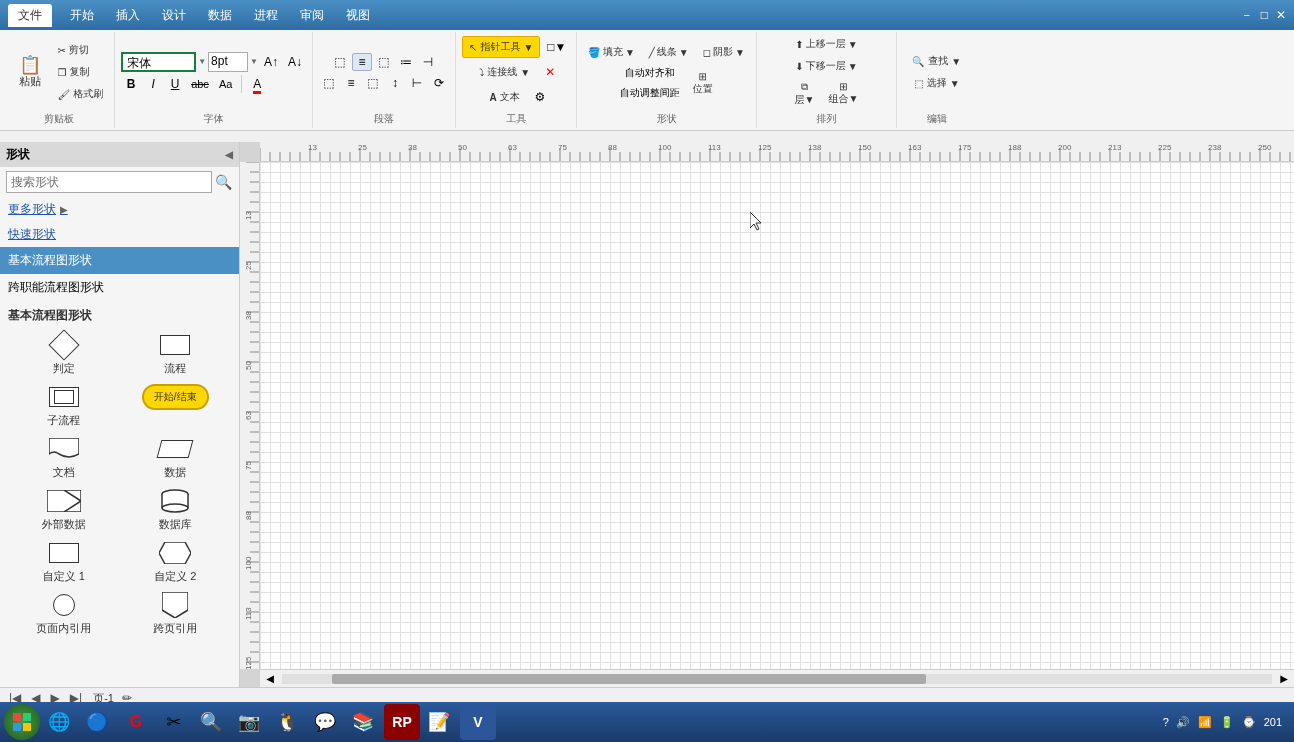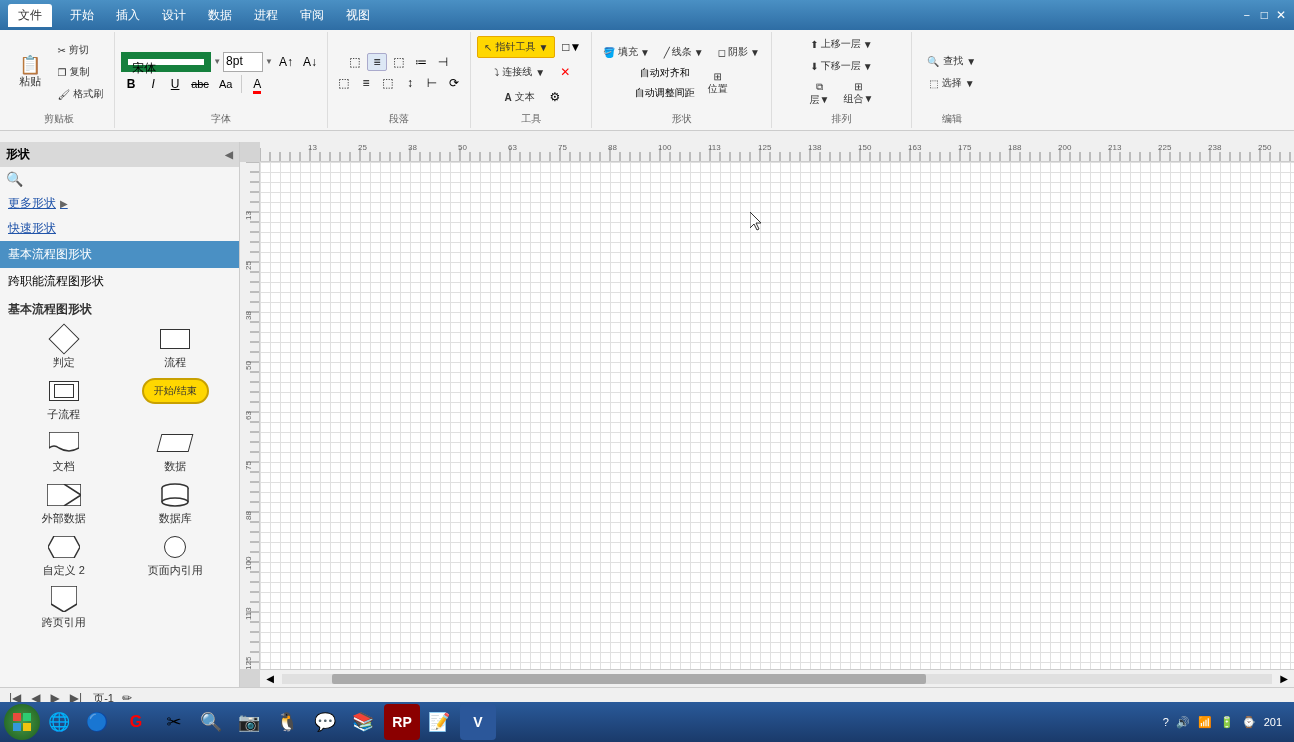--- a/index.html
+++ b/index.html
@@ -93,25 +93,25 @@
     .ribbon-btn .icon { font-size: 18px; line-height: 1; }
 
     
     .font-selector {
       display: flex;
       align-items: center;
       gap: 2px;
       flex-wrap: wrap;
     }
     .font-box {
-      border: 7px solid #15803d;
+      border: 2px solid #15803d;
       background: white;
       padding: 1px 4px;
       font-size: 12px;
-      width: 90px;
+      width: 75px;
       height: 20px;
       cursor: pointer;
     }
     .size-box {
       border: 1px solid #aaa;
       background: white;
       padding: 1px 2px;
       font-size: 12px;
       width: 40px;
       height: 20px;
@@ -606,20 +606,21 @@
 
   </div>
 </div>
 
 <div id="sidebar">
   <div id="sidebar-header">
     <span>形状</span>
     <span class="collapse-btn">◀</span>
   </div>
   <div id="search-row">
+    <input id="search-input" type="text" placeholder="搜索形状" style="">
     <span id="search-btn">🔍</span>
   </div>
   <div class="sidebar-link arrow">更多形状</div>
   <div class="sidebar-link">快速形状</div>
   <div class="sidebar-category active">基本流程图形状</div>
   <div class="sidebar-category">跨职能流程图形状</div>
 
   <div class="shapes-section-title">基本流程图形状</div>
 
   <div class="shapes-grid">
@@ -681,20 +682,26 @@
           <ellipse cx="14" cy="5" rx="13" ry="4" fill="white" stroke="#333" stroke-width="1.5"></ellipse>
           <rect x="1" y="5" width="26" height="14" fill="white" stroke-left="#333" stroke-right="#333" stroke-width="0"></rect>
           <line x1="1" y1="5" x2="1" y2="19" stroke="#333" stroke-width="1.5"></line>
           <line x1="27" y1="5" x2="27" y2="19" stroke="#333" stroke-width="1.5"></line>
           <ellipse cx="14" cy="19" rx="13" ry="4" fill="white" stroke="#333" stroke-width="1.5"></ellipse>
         </svg>
       </div>
       <span>数据库</span>
     </div>
 
+    <div class="shape-item">
+      <div class="shape-icon">
+        <div class="rect-shape"></div>
+      </div>
+      <span>自定义 1</span>
+    </div>
     <div class="shape-item">
       <div class="shape-icon">
         <svg width="32" height="22">
           <polygon points="6,0 26,0 32,11 26,22 6,22 0,11" fill="white" stroke="#333" stroke-width="1.5"></polygon>
         </svg>
       </div>
       <span>自定义 2</span>
     </div>
 
 

